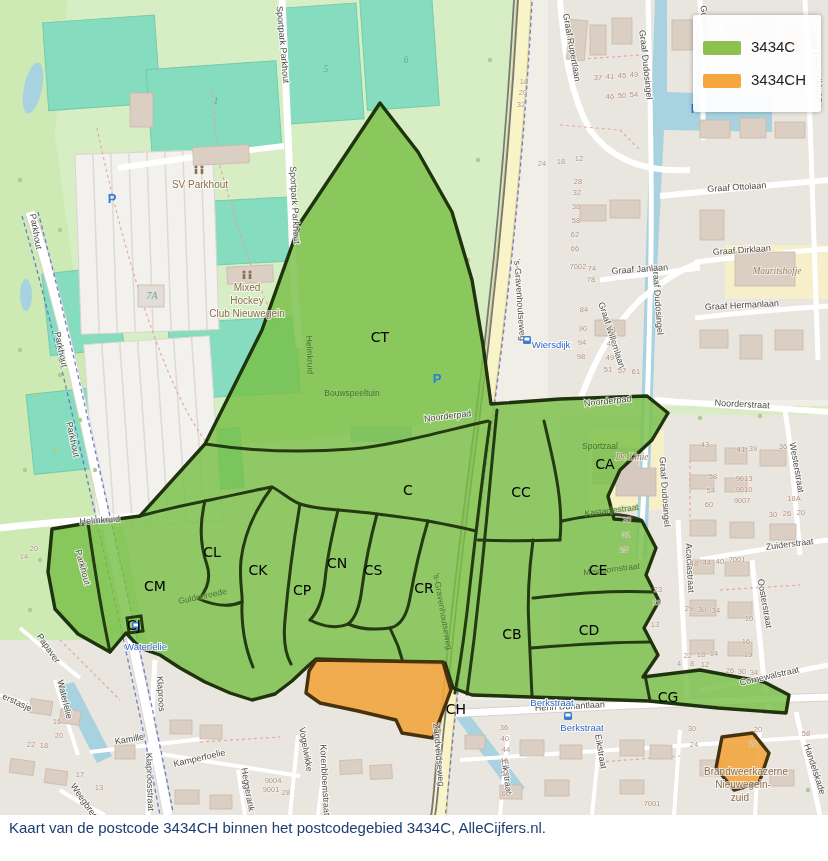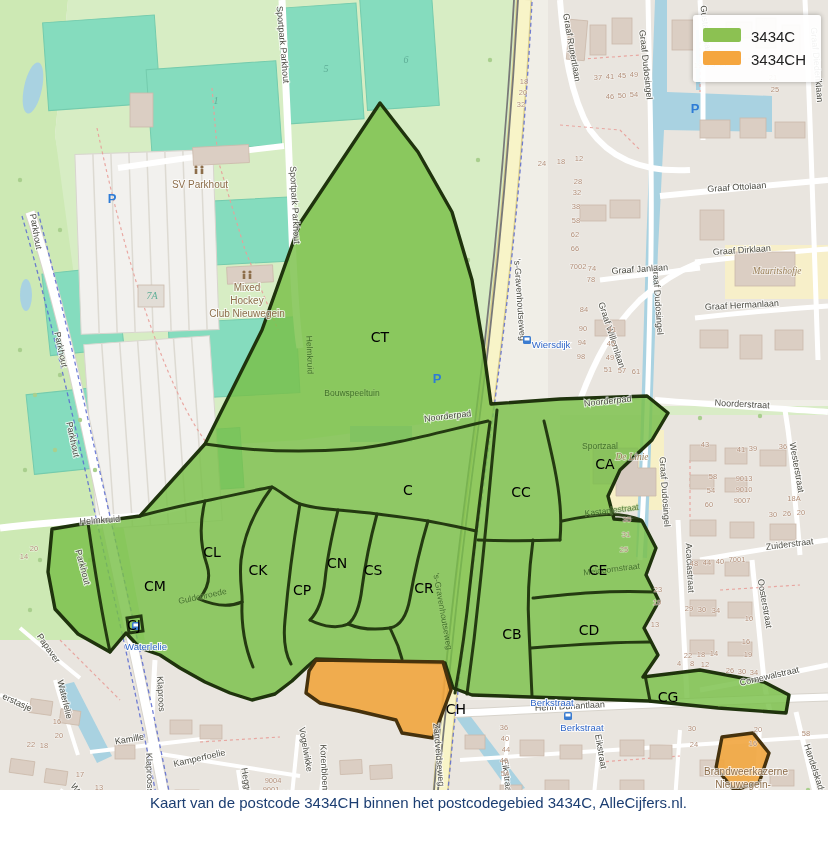--- a/index.html
+++ b/index.html
@@ -17,24 +17,24 @@
     stroke:rgba(255,255,255,.7);stroke-width:2px;}
   .poi-it{font-family:"Liberation Serif",serif;font-style:italic;font-size:9.5px;fill:#9a8058;
     stroke:rgba(255,255,255,.6);stroke-width:1.6px;}
   .hn{font-family:"Liberation Sans",sans-serif;font-size:7.5px;fill:#b3907a;
     stroke:rgba(255,255,255,.5);stroke-width:1.2px;}
   .pitchn{font-family:"Liberation Serif",serif;font-style:italic;font-size:10px;fill:#5fae97;}
   .region{font-family:"DejaVu Sans",sans-serif;font-size:14px;fill:#000;stroke:none;}
   .picon{font-family:"Liberation Sans",sans-serif;font-weight:bold;font-size:13px;fill:#2e7cd6;stroke:none;}
   #legend{position:absolute;left:693px;top:15px;width:128px;background:rgba(255,255,255,.93);
     border-radius:3px;box-shadow:0 0 5px rgba(0,0,0,.3);padding:7px 10px 8px 10px;box-sizing:border-box;}
-  .lrow{display:flex;align-items:flex-start;margin:6px 0;}
+  .lrow{display:flex;align-items:flex-end;margin:16px 0;}
   .lsw{width:38px;height:14px;border-radius:2px;margin-right:10px;flex:0 0 auto;}
   .llb{font-size:15px;color:#222;}
-  #caption{position:absolute;left:0;top:790px;width:828px;height:46px;background:#fff;text-align:center;}
+  #caption{position:absolute;left:0;top:815px;width:828px;height:46px;background:#fff;}
   #caption p{margin:0;padding:0 0 0 9px;font-size:15px;line-height:20px;color:#1c3e72;}
   #caption p:first-child{padding-top:3px;}
 </style>
 </head>
 <body>
 
 <div id="stage">
   <div id="mapwrap">
     <svg id="mapsvg" width="828" height="815" viewBox="0 0 828 815">
 

